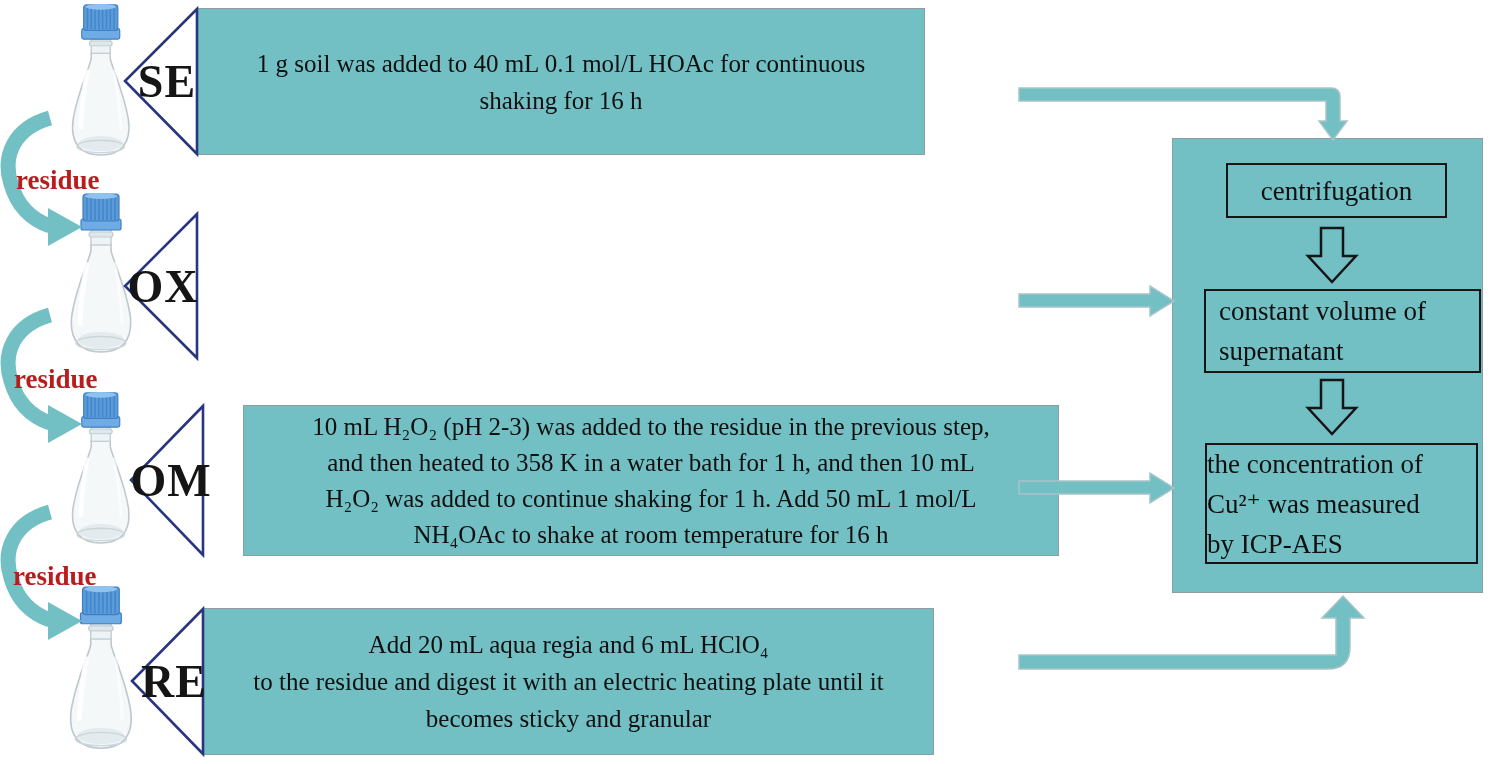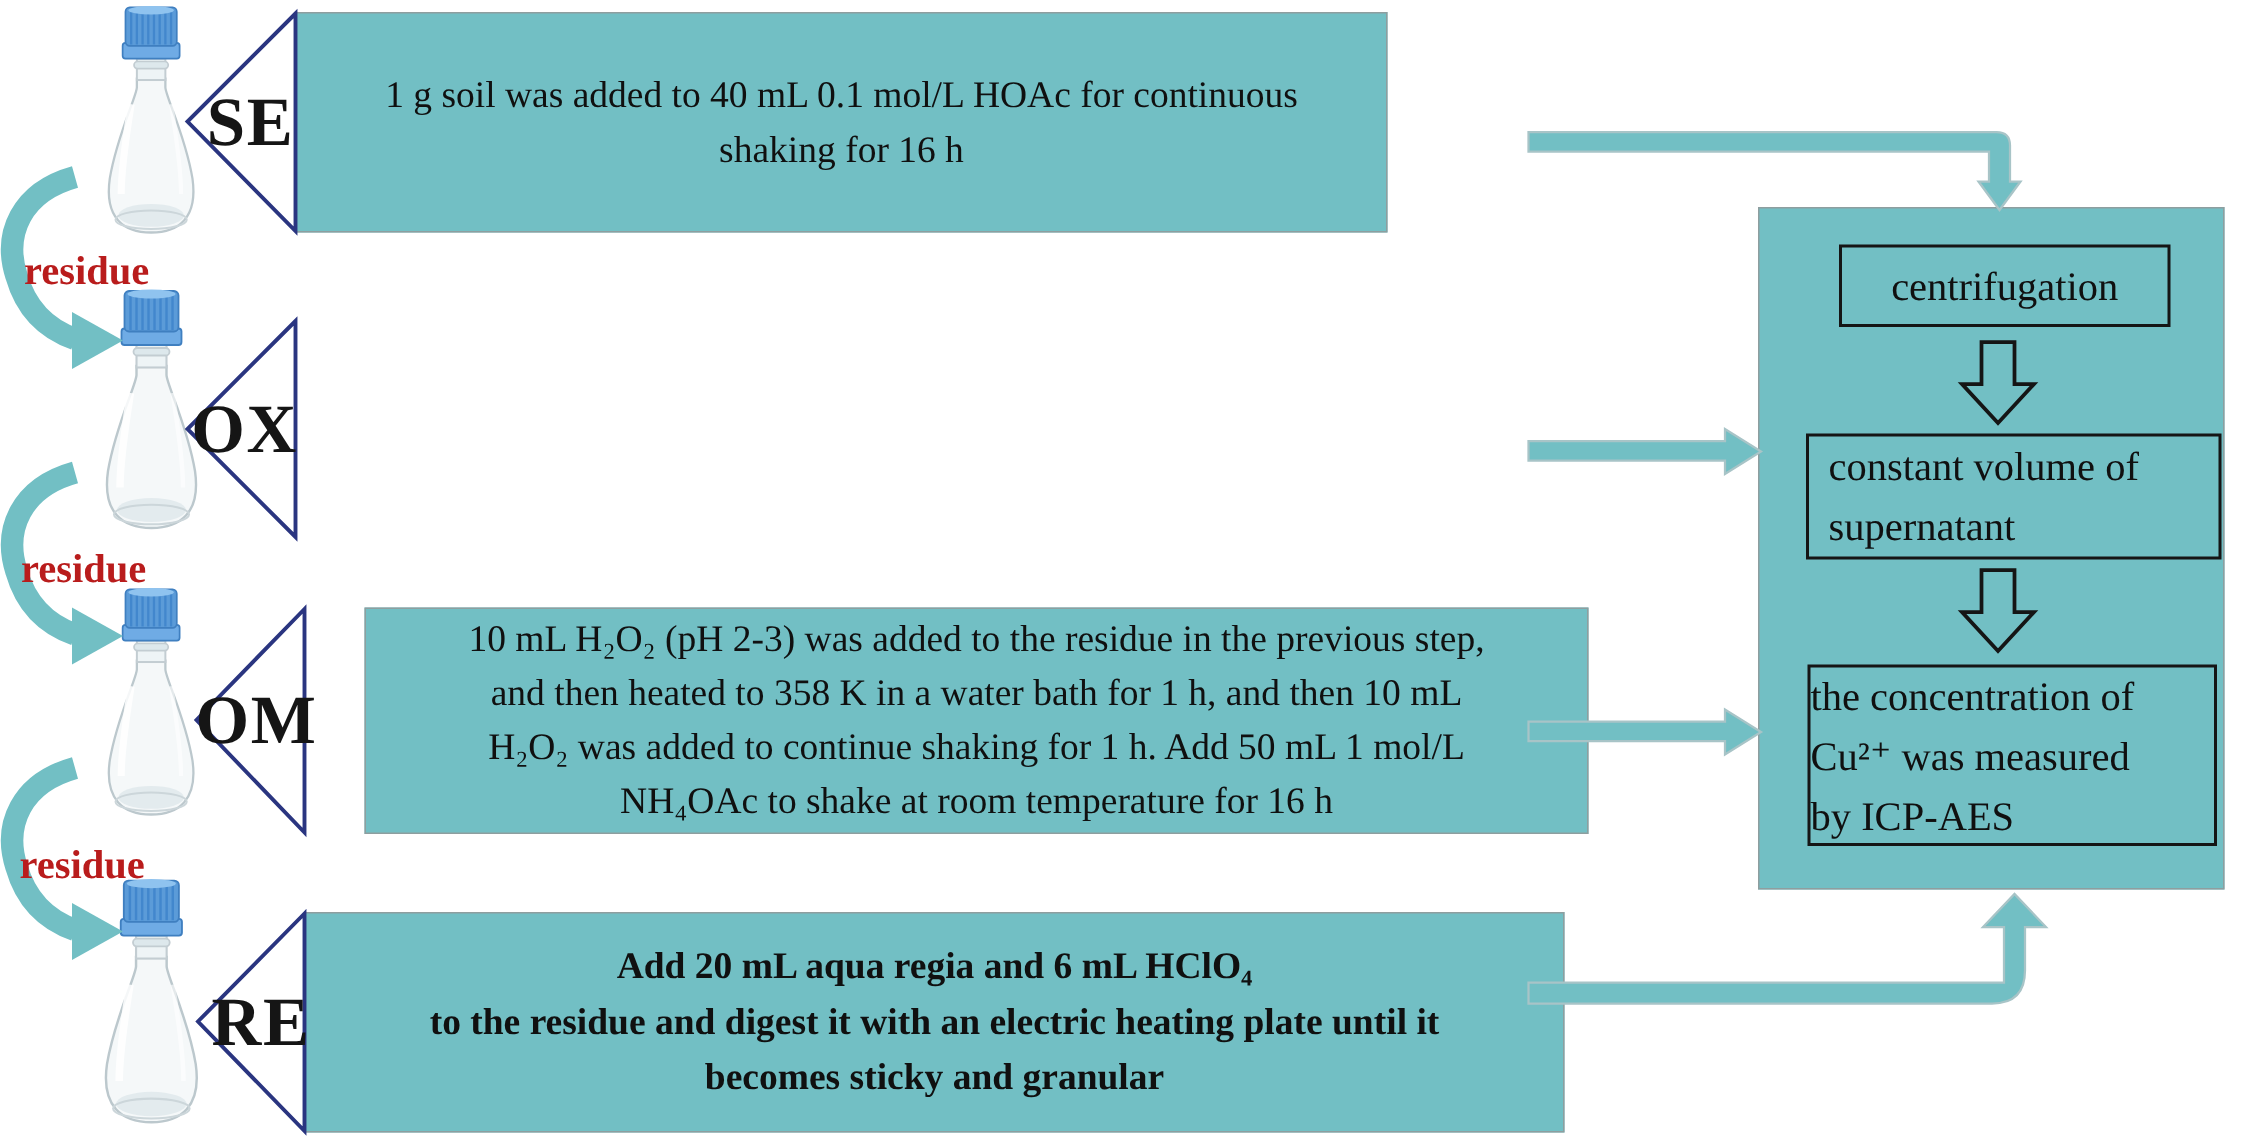--- a/index.html
+++ b/index.html
@@ -46,21 +46,21 @@
   </div>
 
 
   <div class="stepbox" style="left:203px;top:405px;width:816px;height:151px;margin-left:40px;">
     <div class="steptext tight">10 mL H₂O₂ (pH 2-3) was added to the residue in the previous step,
 and then heated to 358 K in a water bath for 1 h, and then 10 mL
 H₂O₂ was added to continue shaking for 1 h. Add 50 mL 1 mol/L
 NH₄OAc to shake at room temperature for 16 h</div>
   </div>
 
-  <div class="stepbox" style="left:203px;top:608px;width:840px;height:147px;font-weight:bold;">
+  <div class="stepbox" style="left:203px;top:608px;width:731px;height:147px;">
     <div class="steptext">Add 20 mL aqua regia and 6 mL HClO₄
 to the residue and digest it with an electric heating plate until it
 becomes sticky and granular</div>
   </div>
 
   <div id="analysis-panel"></div>
   <div class="innerbox" id="constant-volume-box">
     <div class="t">constant volume of
 supernatant</div>
   </div>

